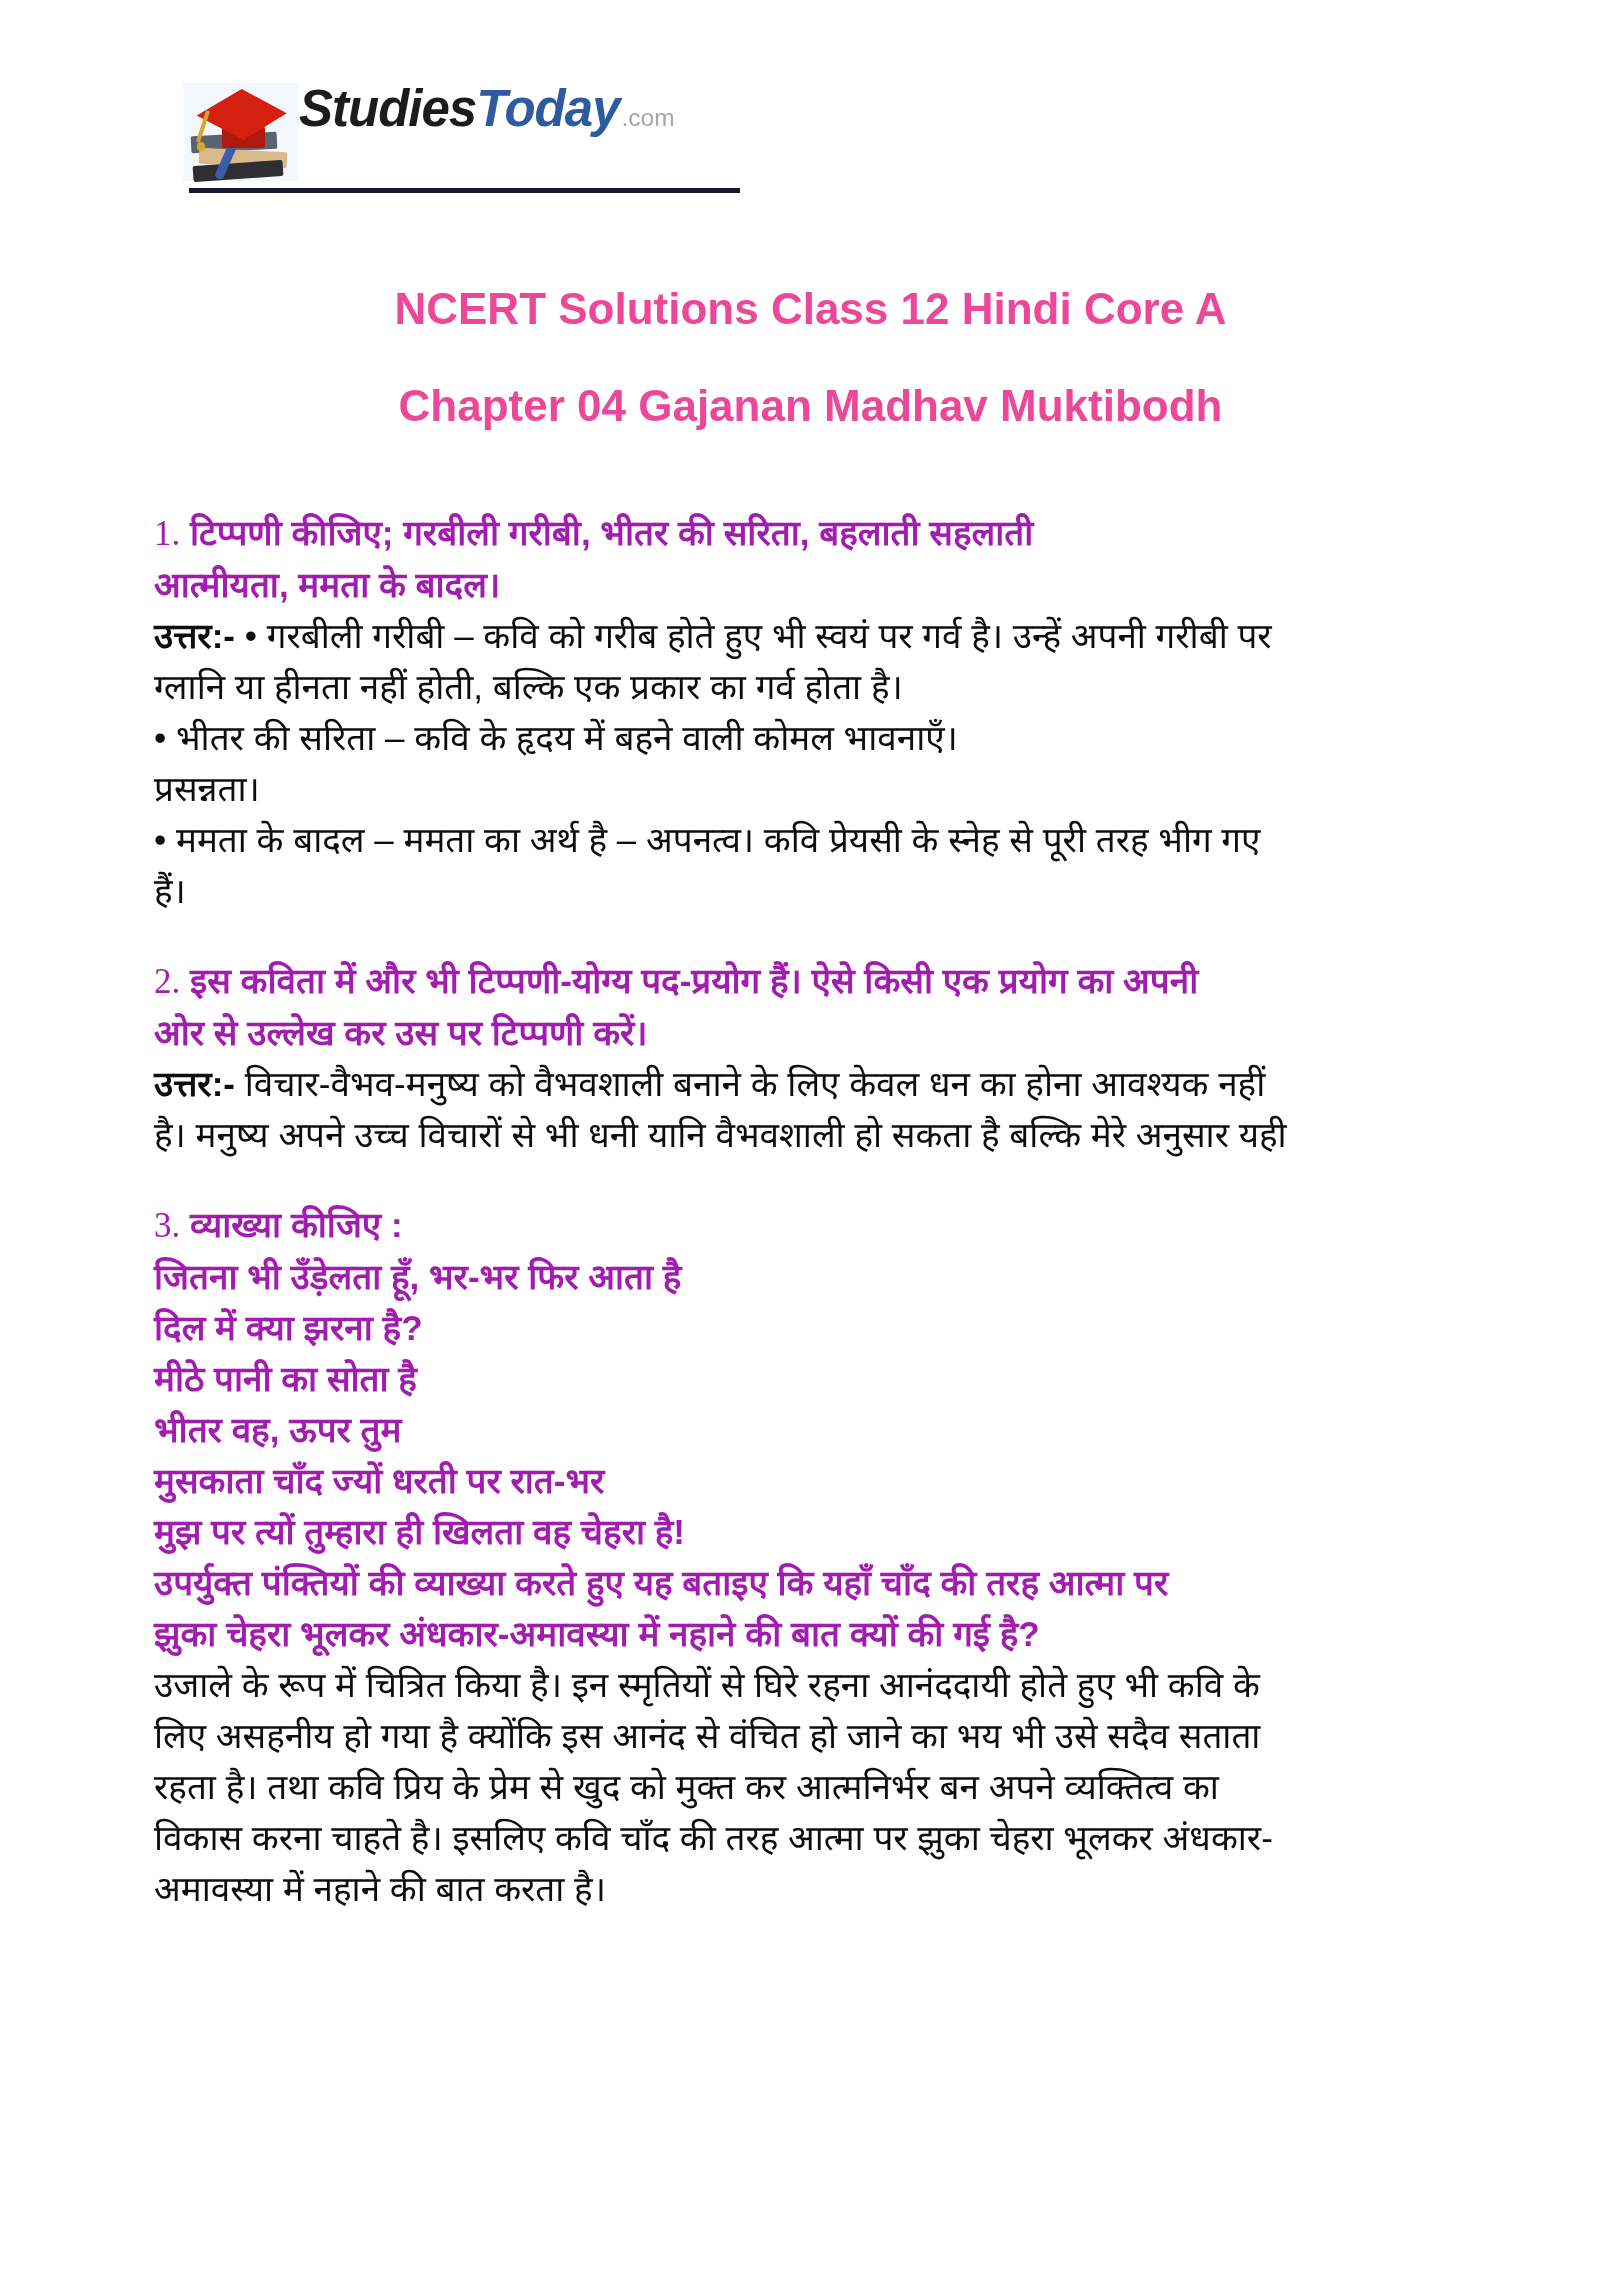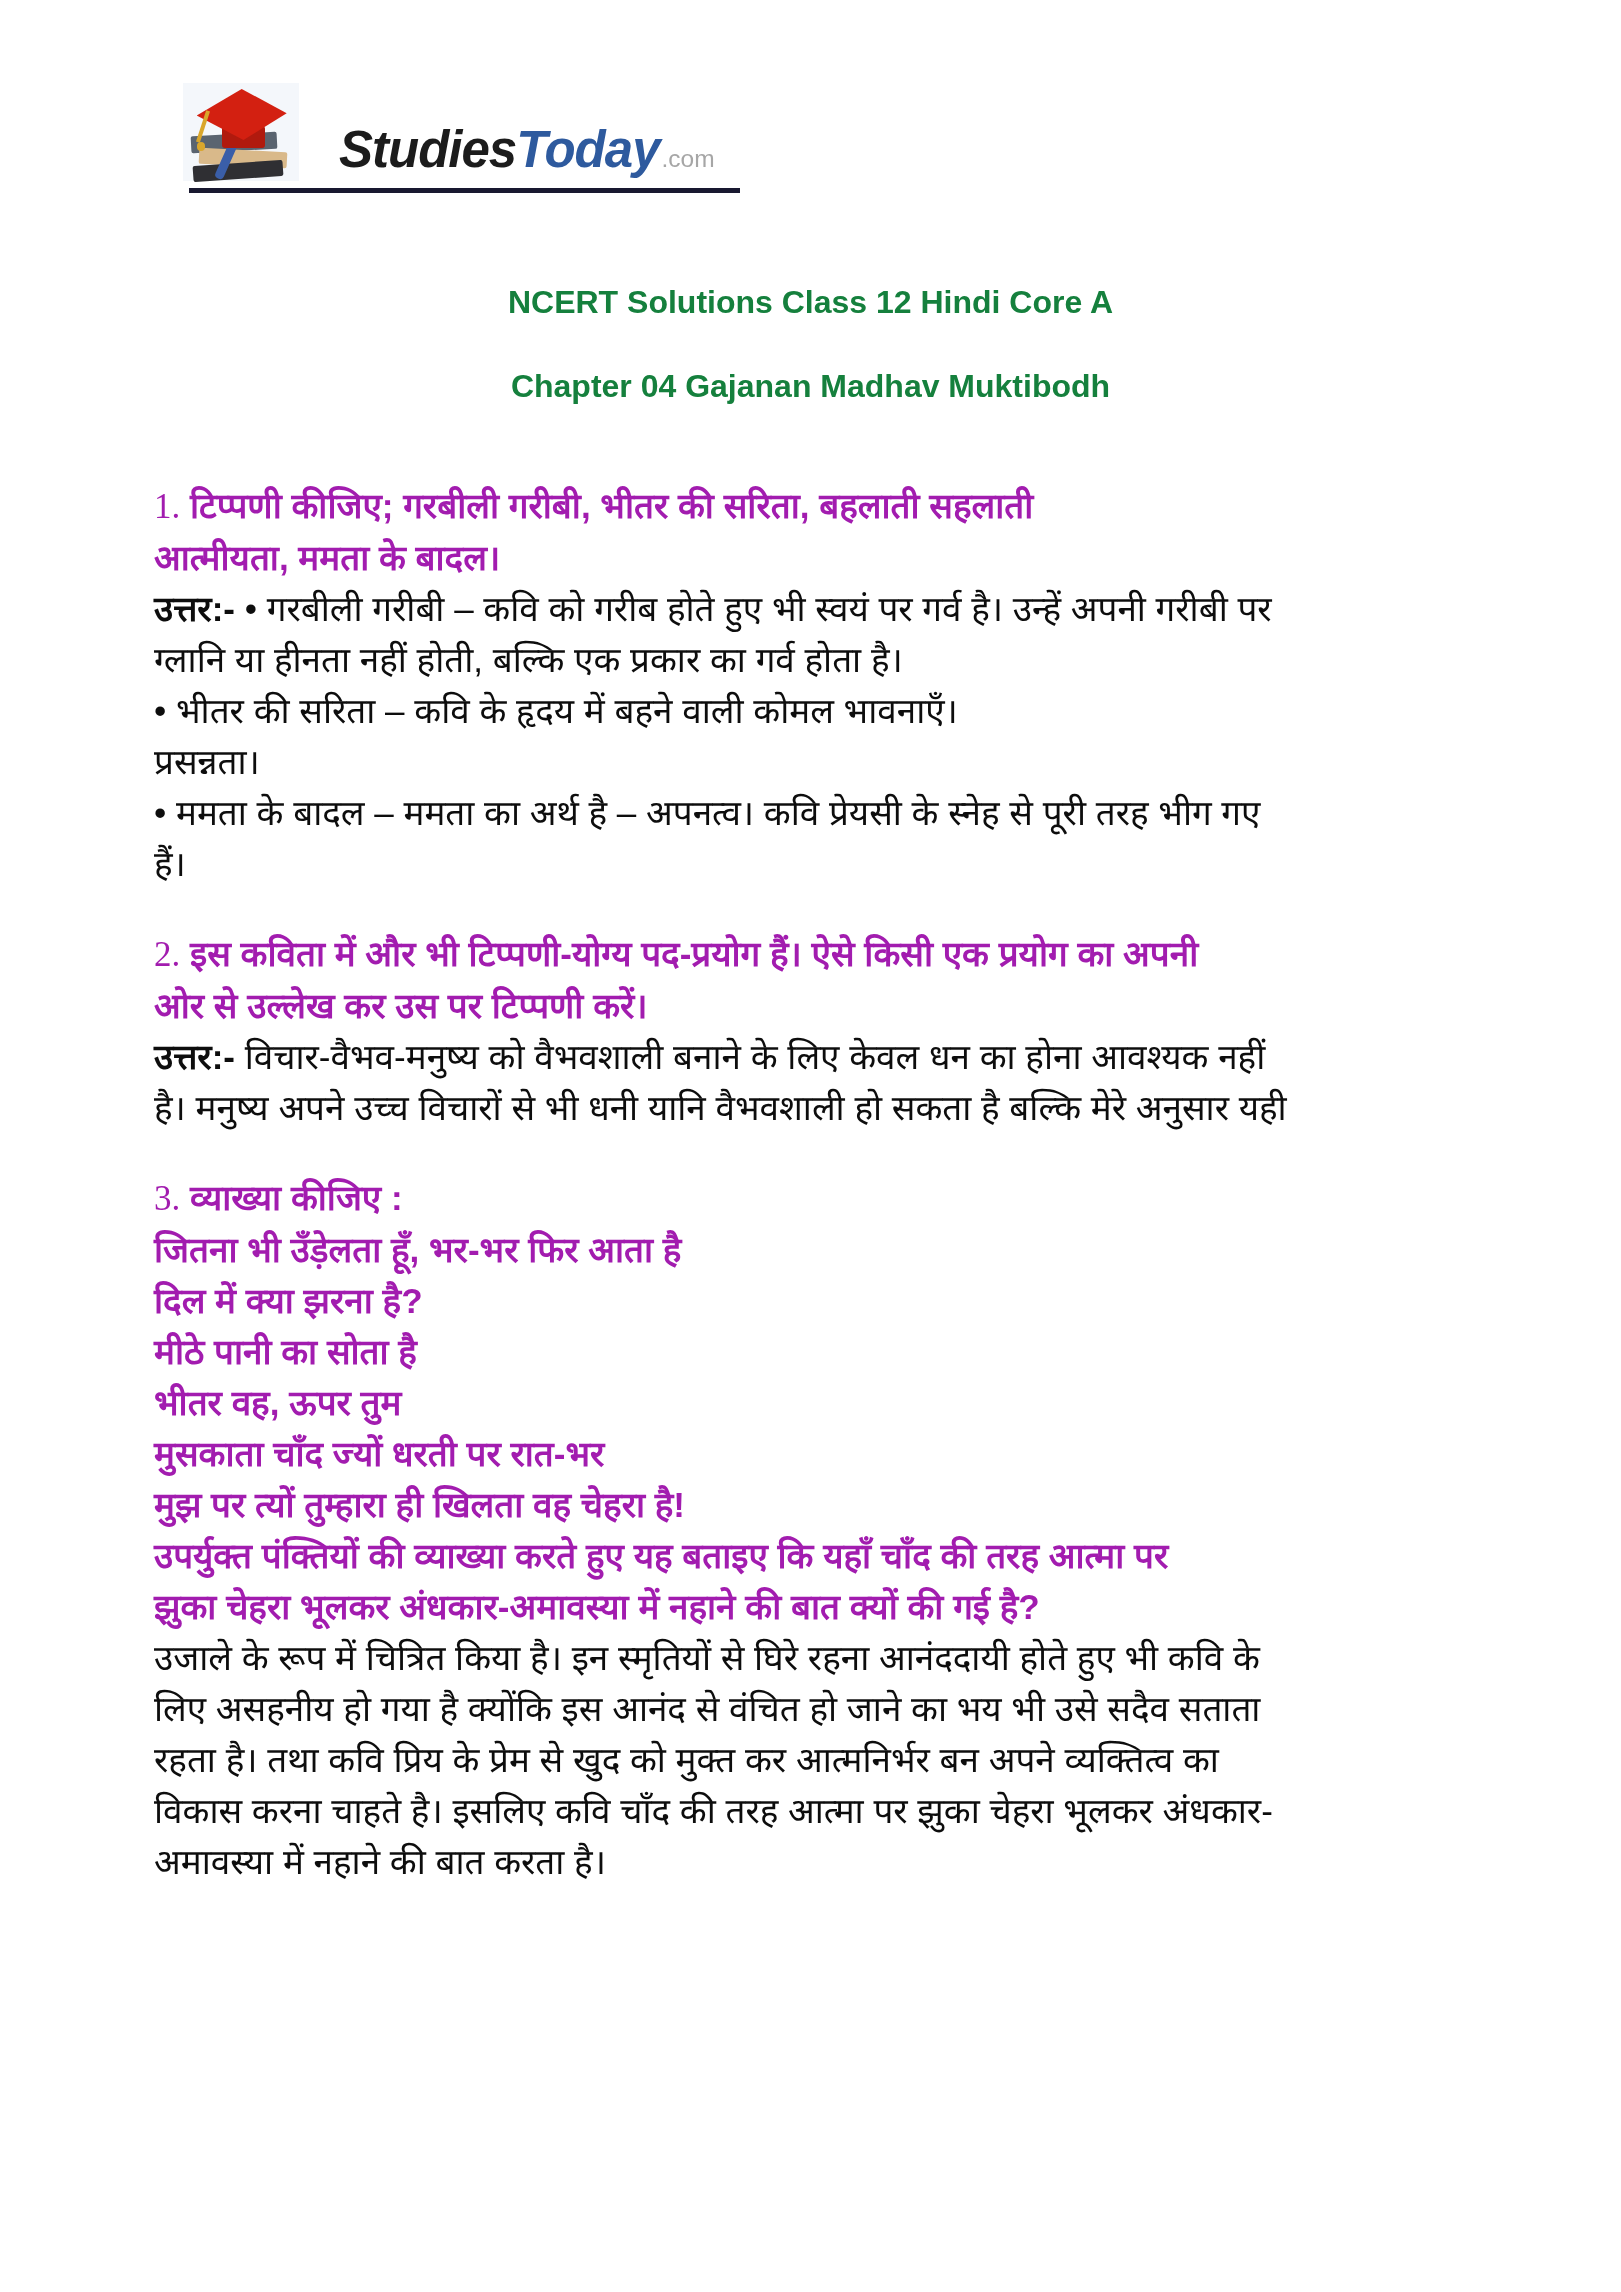--- a/index.html
+++ b/index.html
@@ -7,39 +7,39 @@
     position:relative;
     width:1621px;height:2293px;
     background:#ffffff;
     font-family:"Liberation Sans","DejaVu Sans",sans-serif;
     color:#0d0d0d;
     overflow:hidden;
   }
   .content{margin:0 154px;}
   
   .logo{position:relative;margin:83px 0 0 29px;height:110px;width:588px;}
-  .logo-row{display:flex;align-items:flex-end;height:98px;gap:40px;}
+  .logo-row{display:flex;align-items:flex-start;height:98px;}
   .logo-icon{position:relative;width:116px;height:98px;background:#f4f7fb;flex:0 0 auto;}
   .book{position:absolute;border-radius:2px;}
   .book1{bottom:2px;left:9.8px;width:90px;height:15.7px;background:#2f2f33;transform:rotate(-4deg);}
   .book2{bottom:15.7px;left:15.7px;width:88px;height:15.7px;background:#d9b98a;transform:rotate(3deg);}
   .book3{bottom:30px;left:7.8px;width:86px;height:16.7px;background:#5a6470;transform:rotate(-3deg);}
   .pen{position:absolute;bottom:0;left:43px;width:8.8px;height:61px;background:#3a5ea8;transform:rotate(24deg);border-radius:3.9px;}
   .cap-board{position:absolute;top:5.9px;left:13.7px;width:90px;height:51px;background:#d32011;
     clip-path:polygon(50% 0%, 100% 48%, 52% 100%, 0% 52%);}
   .cap-base{position:absolute;top:43px;left:39px;width:43px;height:21.6px;background:#b01a0e;border-radius:2.9px;}
   .tassel{position:absolute;top:27.4px;left:17.6px;width:3.9px;height:33px;background:#d9a62c;transform:rotate(18deg);}
   .tassel-knob{position:absolute;top:59px;left:13.7px;width:8.8px;height:8.8px;border-radius:50%;background:#d9a62c;}
   .logo-text{white-space:nowrap;line-height:1;padding-bottom:5.9px;}
   .lt-studies{font-style:italic;font-weight:700;font-size:51px;color:#1c1c1c;letter-spacing:-1px;}
   .lt-today{font-style:italic;font-weight:700;font-size:51px;color:#2e5a9e;letter-spacing:-1px;}
   .lt-tld{font-size:24.5px;color:#a6a6a6;margin-left:2px;}
   .logo-underline{position:absolute;left:5.9px;bottom:0;width:551px;height:4.9px;background:#181830;}
   
-  .title{font-weight:700;font-size:32px;line-height:1.1;text-align:center;color:#15803d;margin:0;}
+  .title{font-weight:700;font-size:44px;line-height:1.1;text-align:center;color:#ec4899;margin:0;}
   .title1{margin-top:92px;}
   .title2{margin-top:49px;}
   
   .qa-section{margin-top:39px;}
   .qa-section.first{margin-top:76px;}
   .line{font-size:35px;line-height:51px;}
   .q-line{font-weight:700;color:#a21caf;}
   .a-line{font-weight:400;}
   .qnum{font-family:"Liberation Serif","DejaVu Serif",serif;font-weight:400;}
   .a-label{font-weight:700;}

